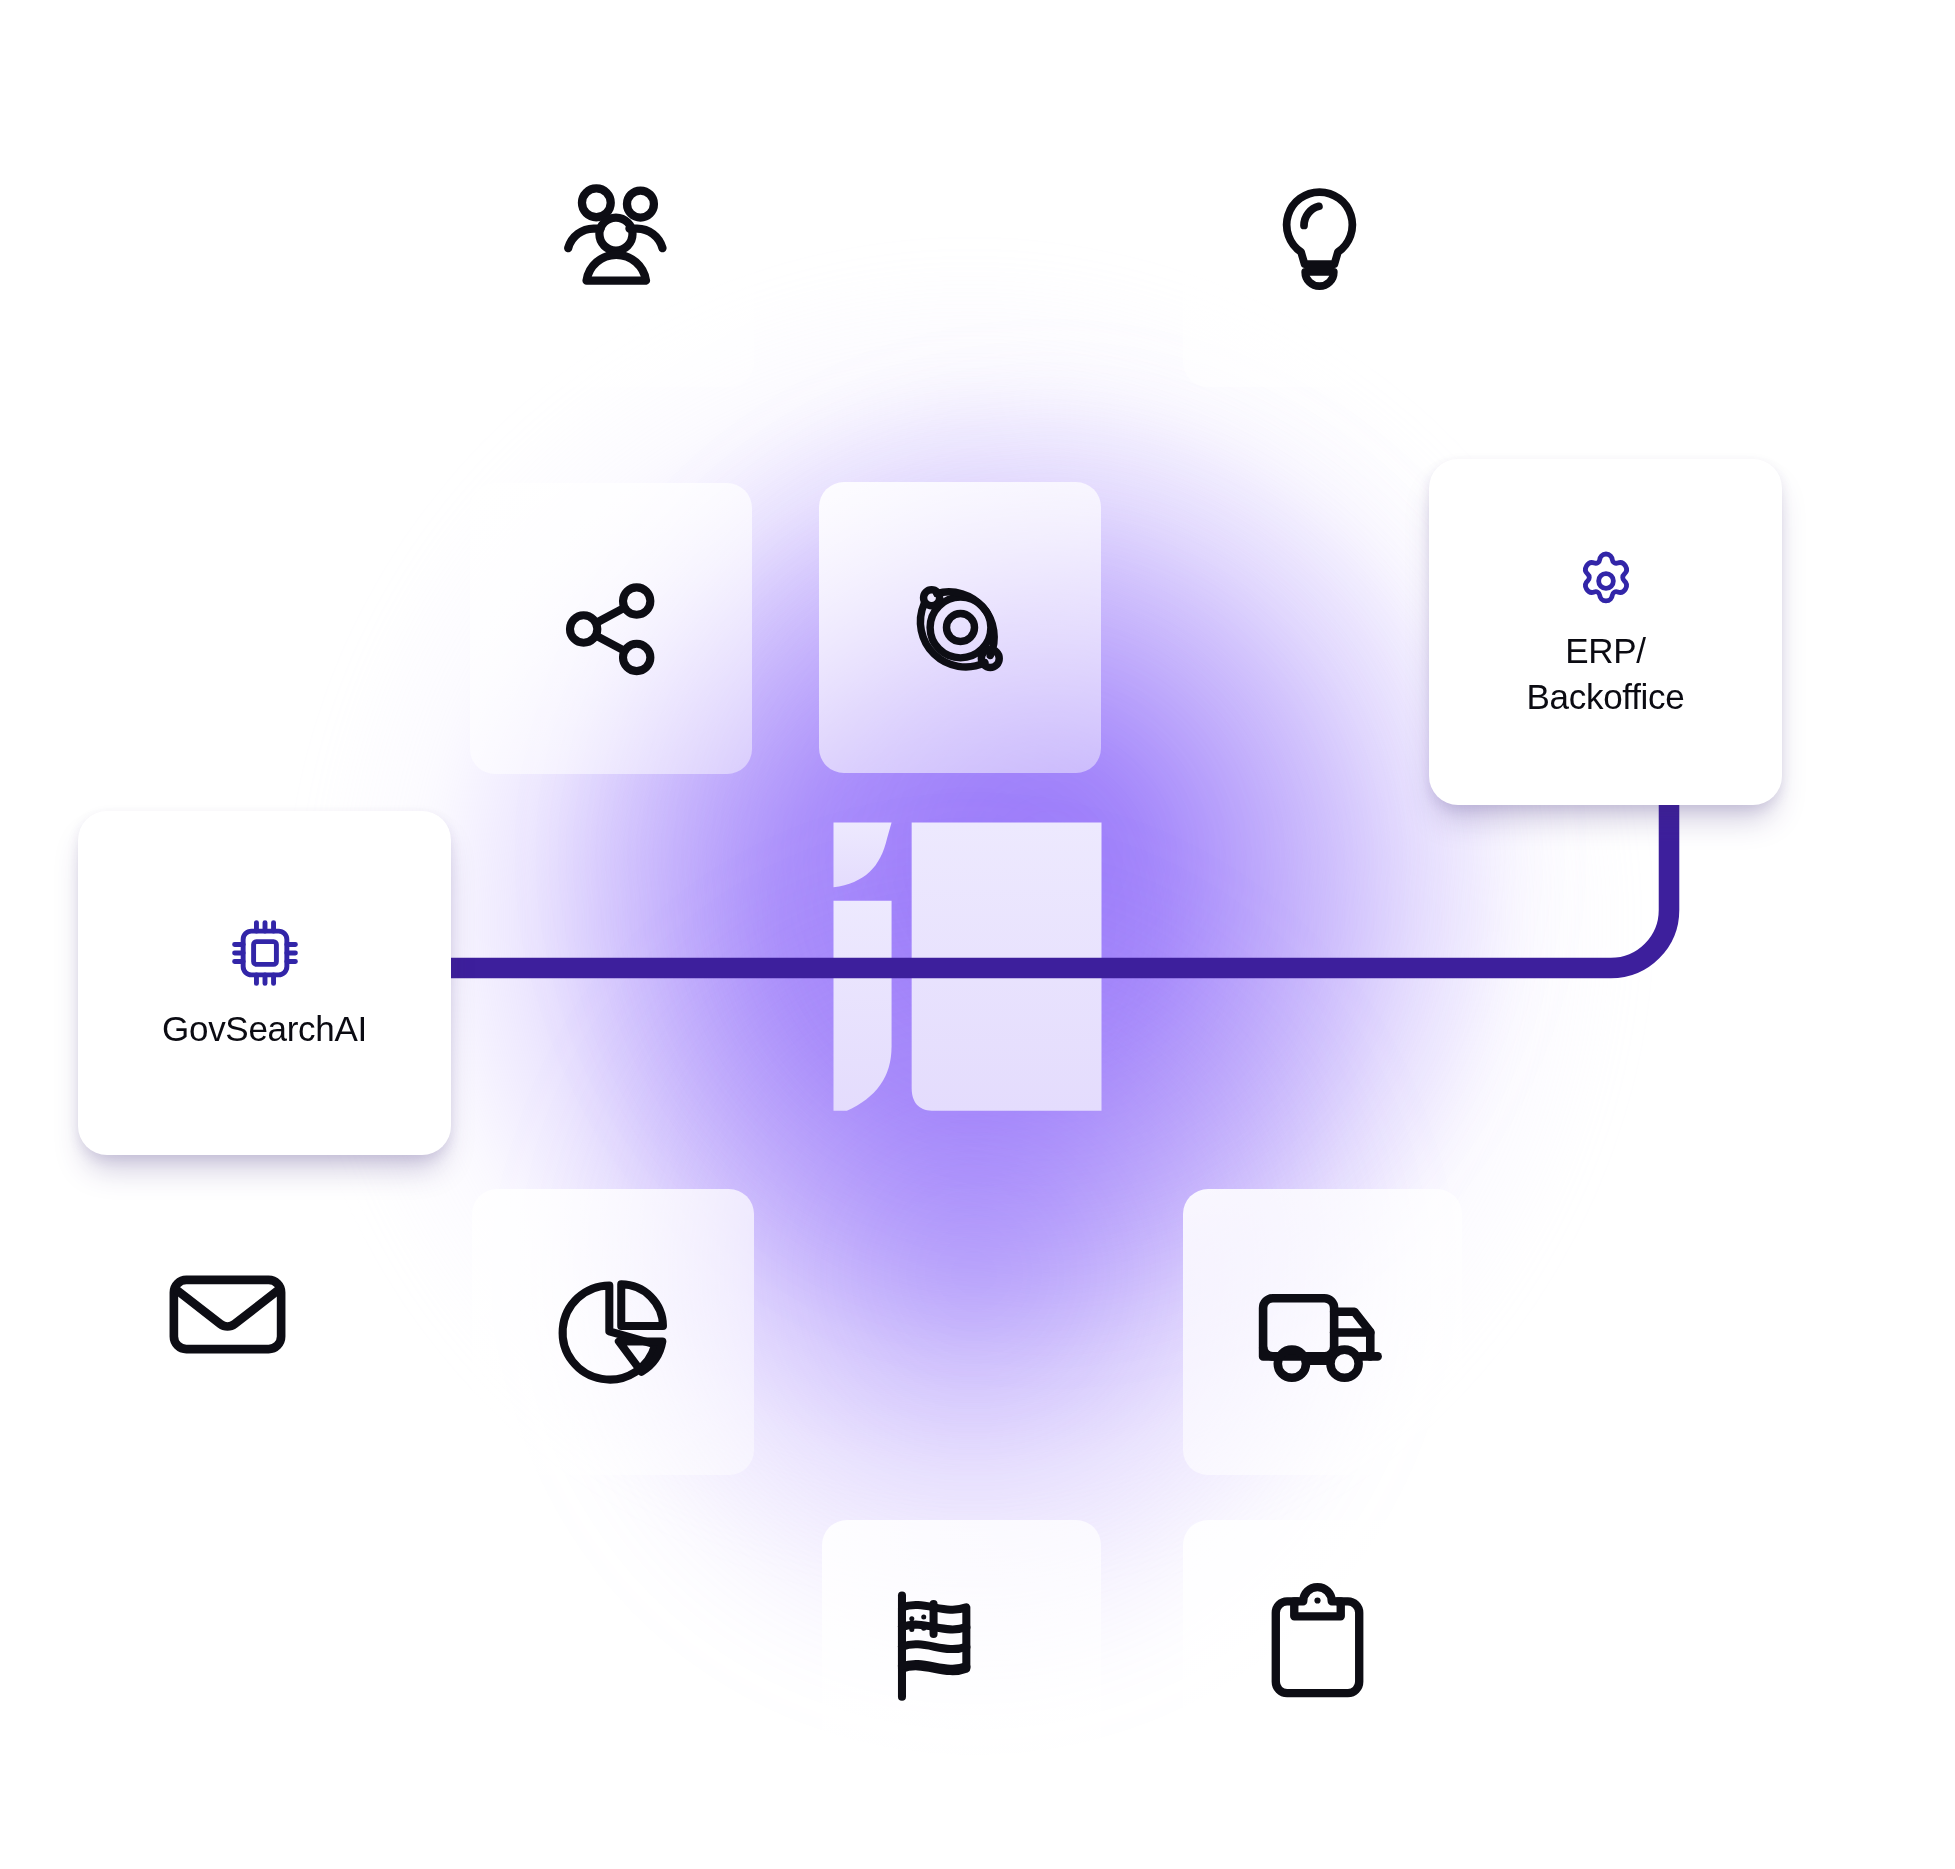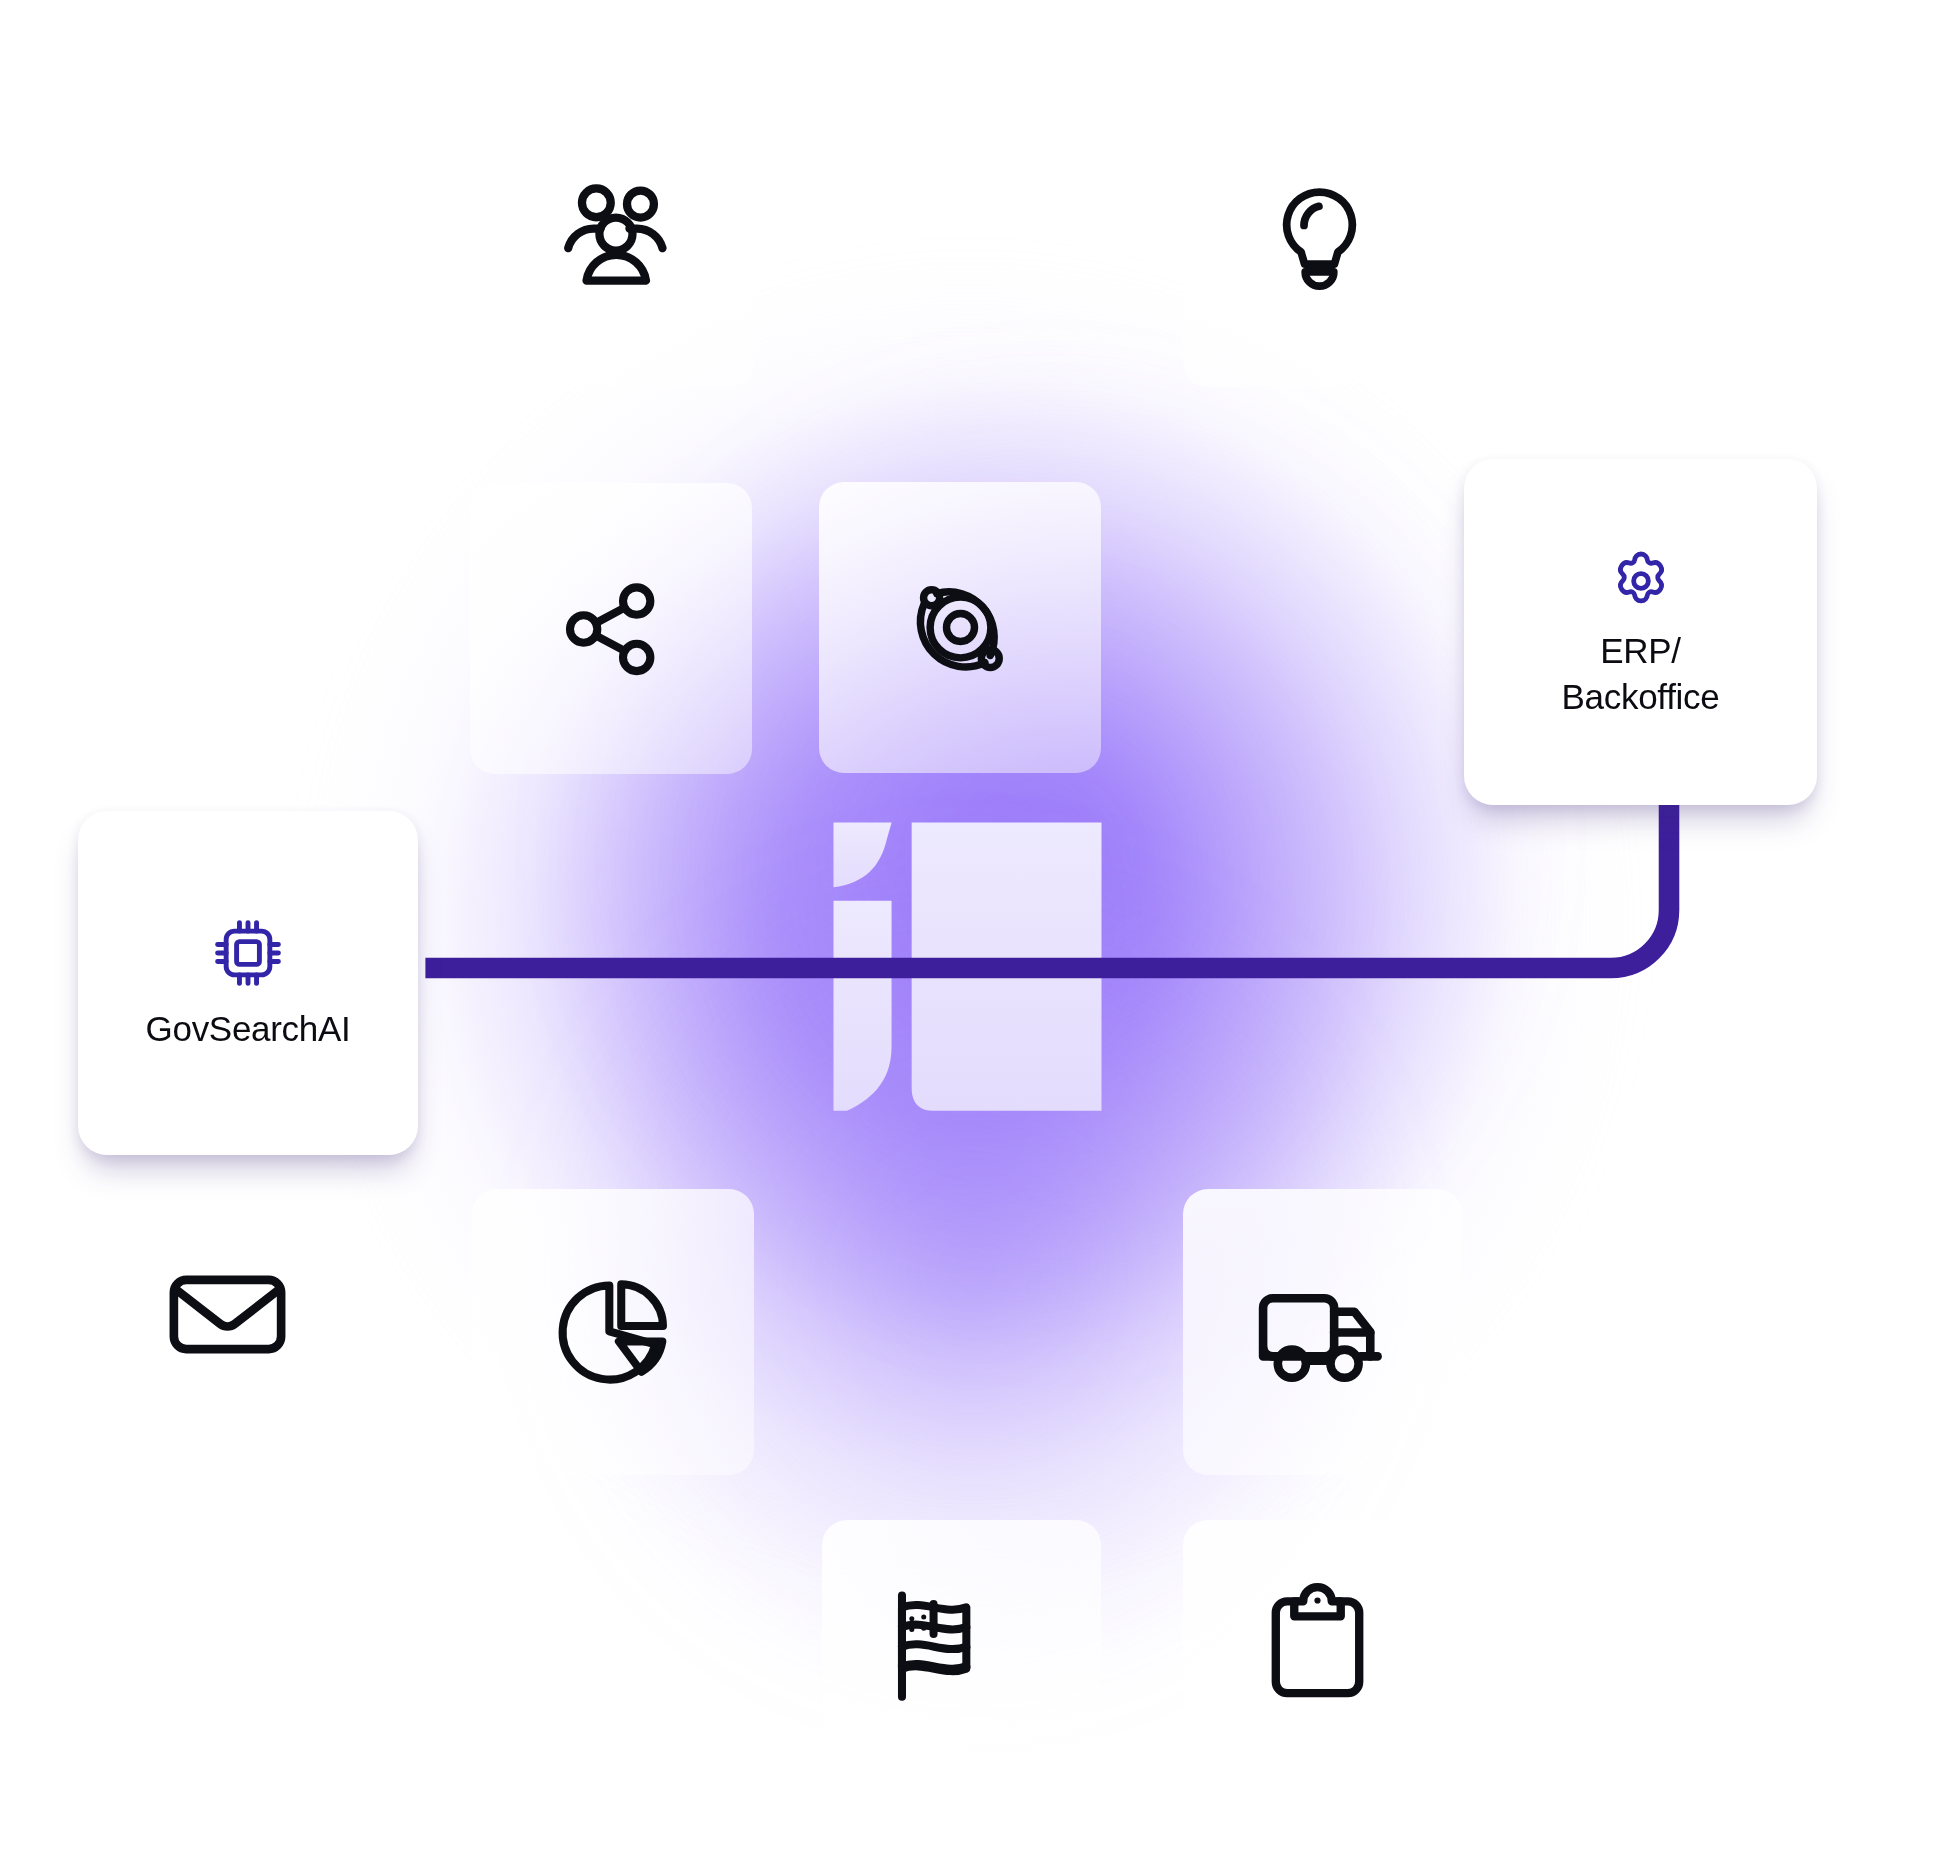--- a/index.html
+++ b/index.html
@@ -78,23 +78,23 @@
   }
   .card .card-icon { margin-bottom:11.6px; }
   .card .card-icon svg { display:block; }
   .card .card-icon .ico { stroke:#3225a8; fill:none; stroke-width:2.05; stroke-linecap:round; stroke-linejoin:round; }
   .card .card-label {
     font-size:35px; line-height:1.30; color:#0b0b12;
     text-align:center; letter-spacing:-0.3px; font-weight:400;
     white-space:pre-line;
   }
 
-  #card-gov { left:78px; top:811px; width:340px; height:344px; }
+  #card-gov { left:78px; top:811px; width:373px; height:344px; }
   #card-gov .card-icon { margin-bottom:15px; }
-  #card-erp { left:1464px; top:459px; width:353px; height:346px; }
+  #card-erp { left:1429px; top:459px; width:353px; height:346px; }
 </style>
 </head>
 <body>
 
 <div id="stage">
 
   <div class="glow-a"></div>
   <div class="glow-b"></div>
   <div class="glow-c"></div>
 

